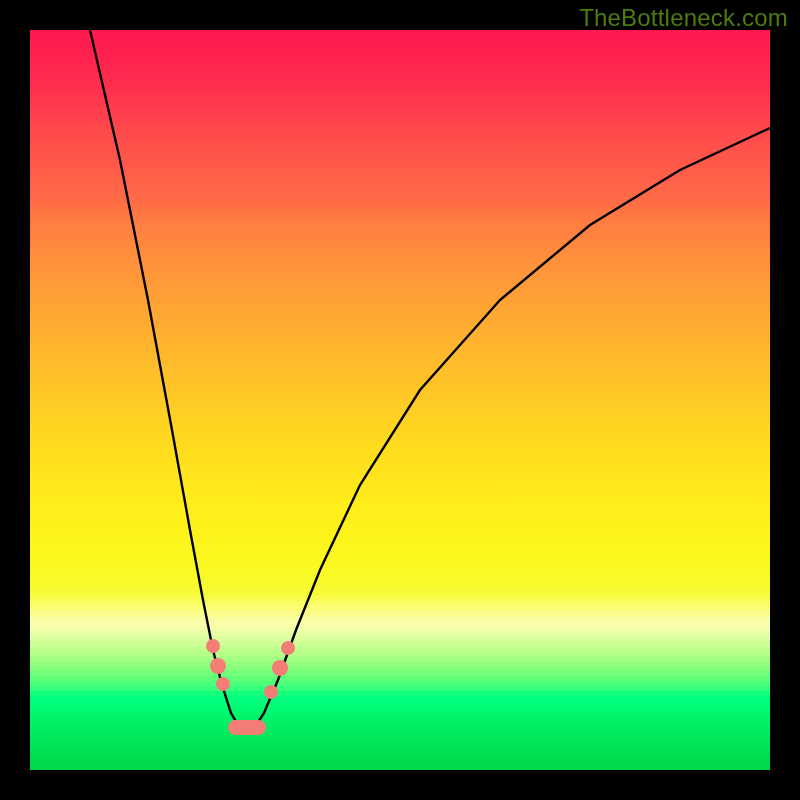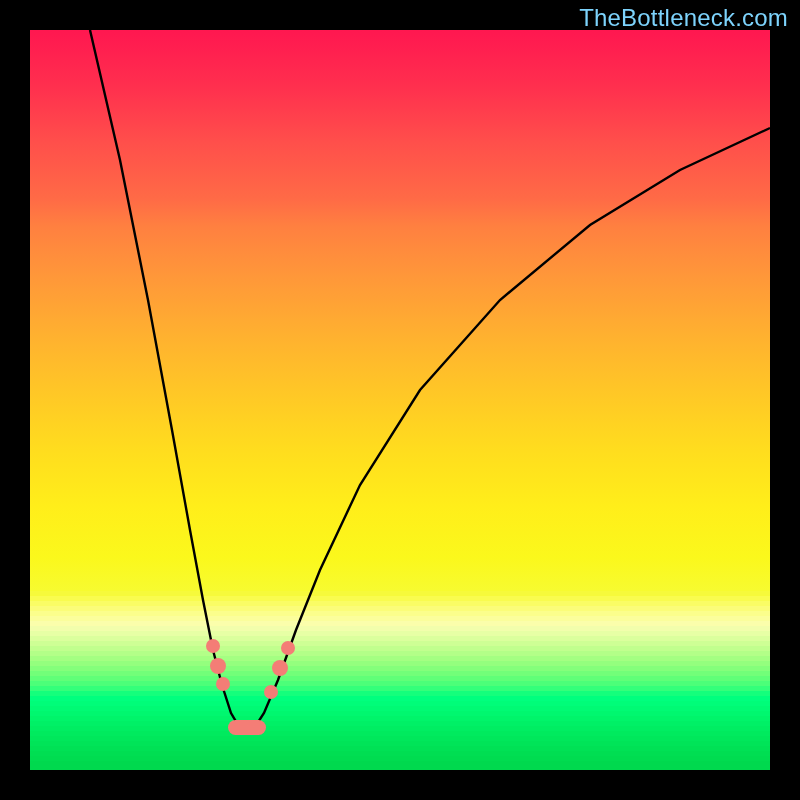--- a/index.html
+++ b/index.html
@@ -42,21 +42,21 @@
   }
   .band {
     position: absolute;
     left: 0;
     width: 740px;
   }
   .watermark {
     position: absolute;
     top: 4px;
     right: 12px;
-    color: #7dd3fc;
+    color: #4d7c0f;
     font-size: 24px;
     letter-spacing: 0.2px;
   }
   svg.curve {
     position: absolute;
     left: 0;
     top: 0;
     width: 740px;
     height: 740px;
     pointer-events: none;

